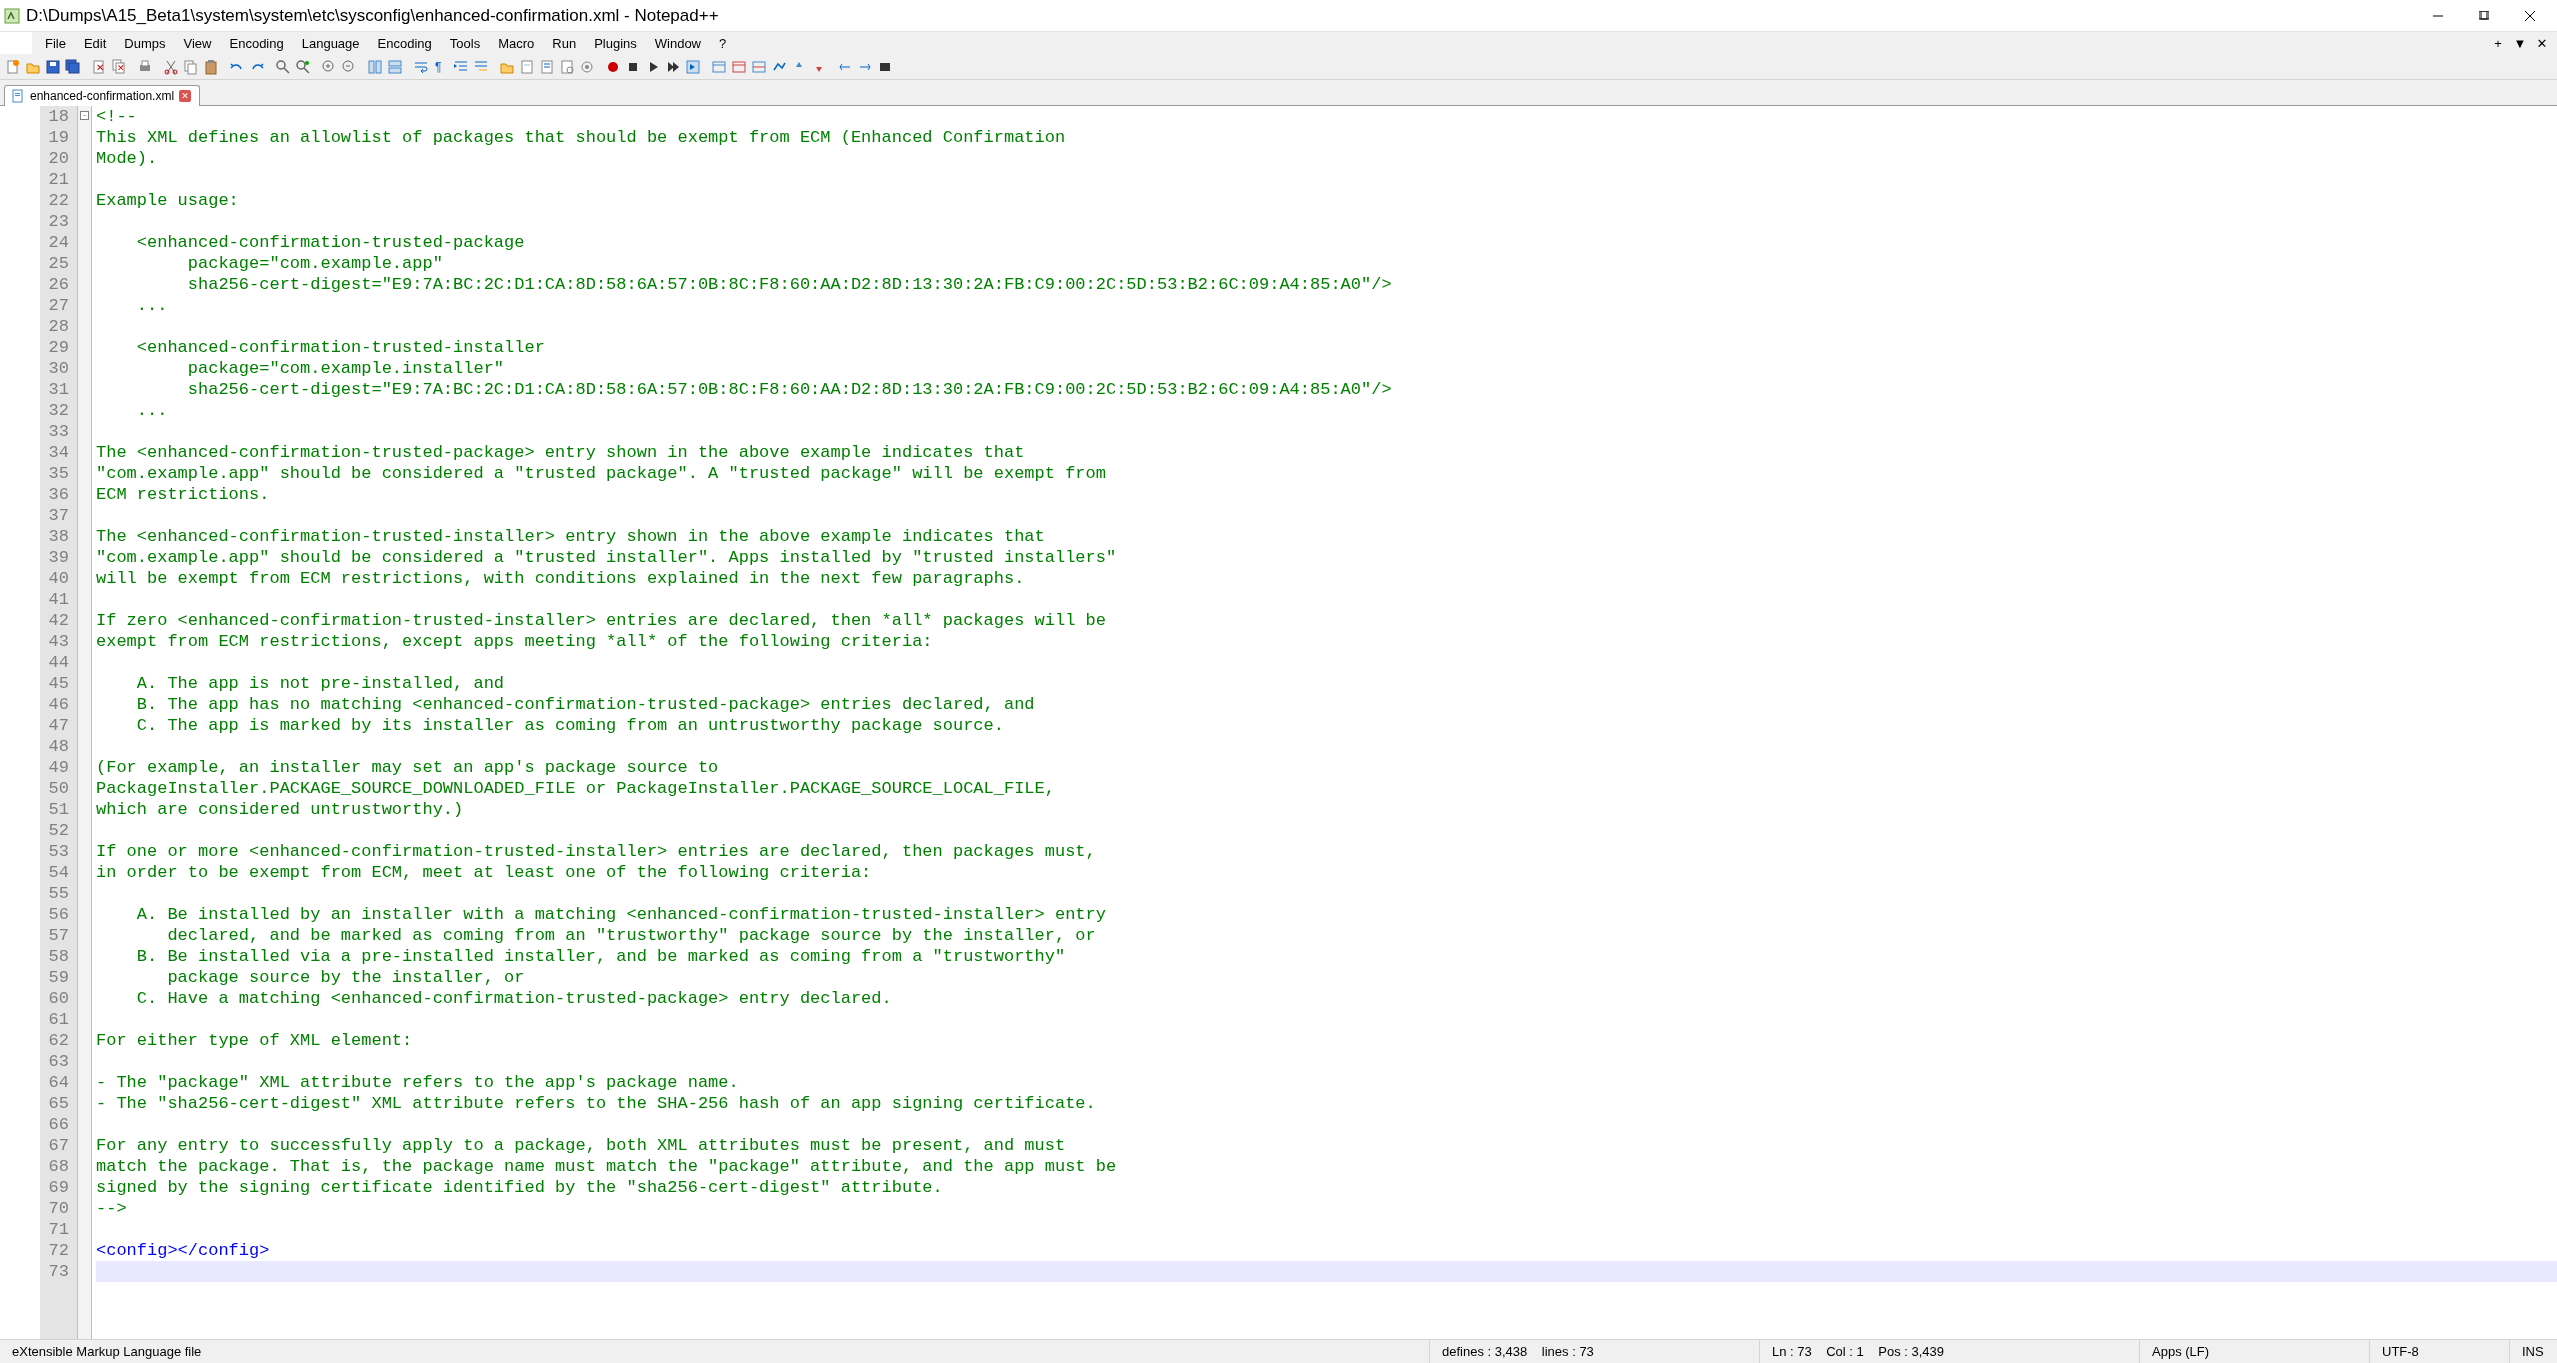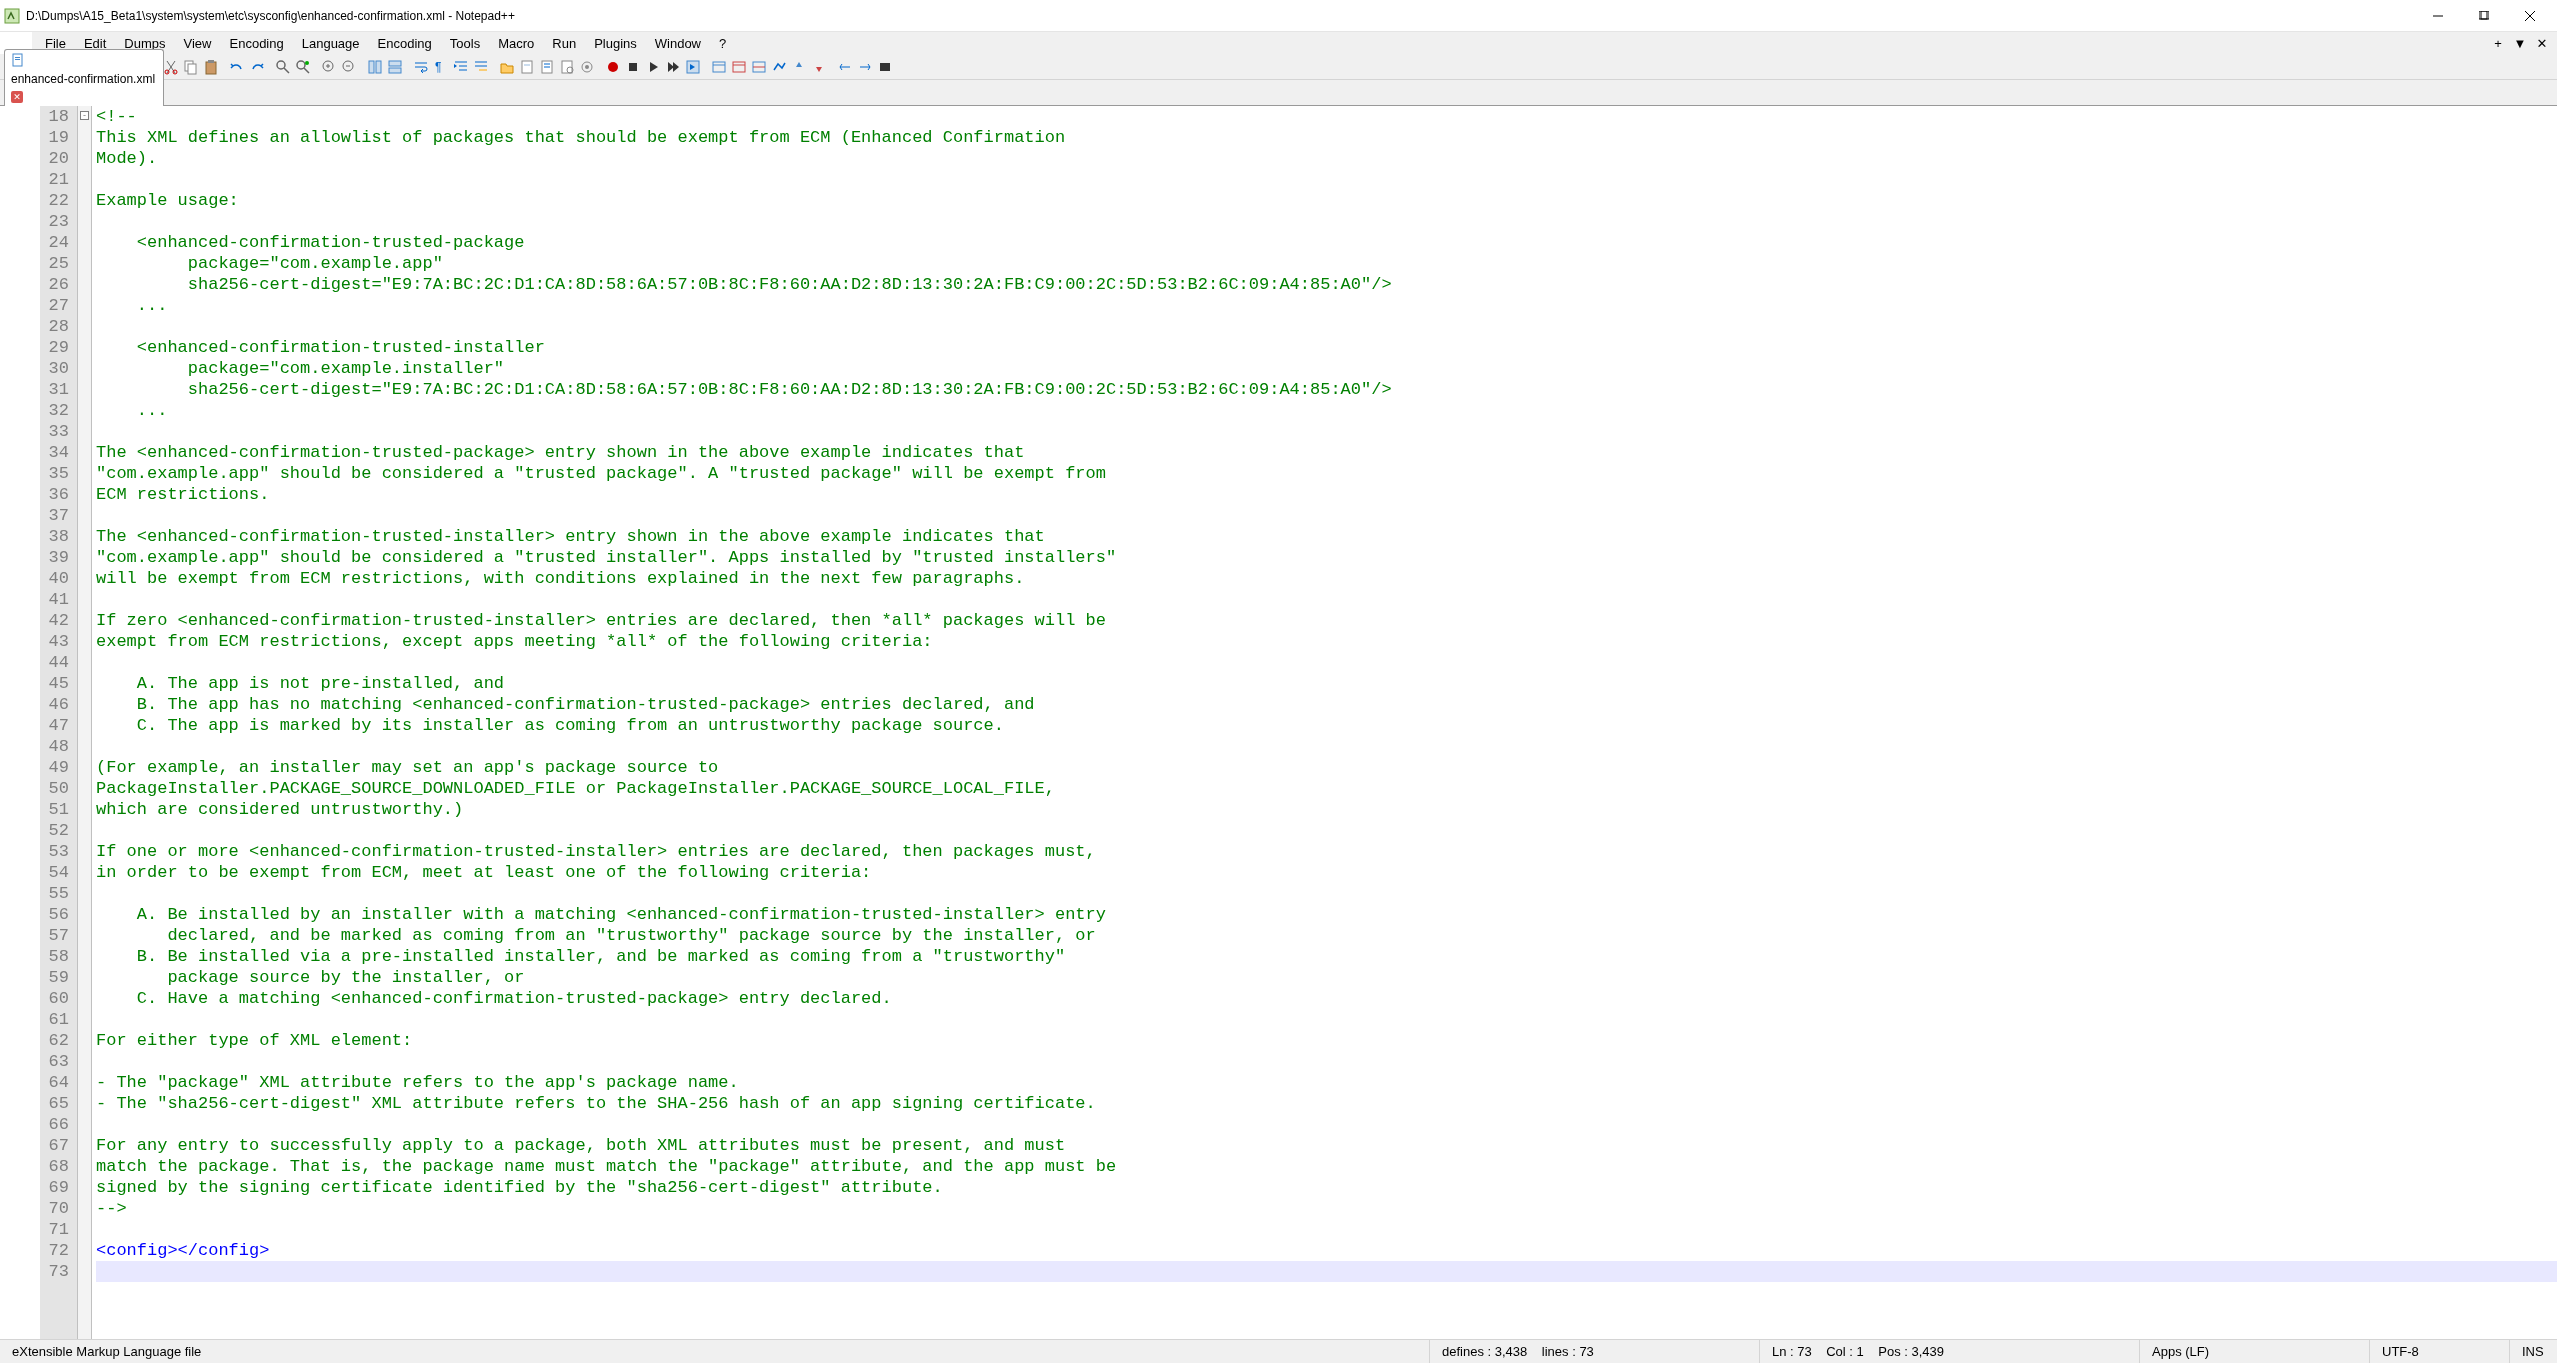--- a/index.html
+++ b/index.html
@@ -18,21 +18,21 @@
   display: flex;
   align-items: center;
   padding: 0 4px;
   border-bottom: 1px solid #e5e5e5;
 }
 .titlebar .app-icon {
   width: 16px; height: 16px;
   margin-right: 6px;
   display: inline-flex; align-items: center; justify-content: center;
 }
-.titlebar .title { flex: 1; font-size: 12px; color: #000; }
+.titlebar .title { flex: 1; font-size: 17px; color: #000; }
 .win-controls { display: flex; }
 .win-btn {
   width: 46px; height: 32px;
   display: flex; align-items: center; justify-content: center;
   color: #000; font-size: 14px; cursor: default;
 }
 
 .menubar {
   height: 22px;
   background: #f0f0f0;
@@ -72,31 +72,30 @@
 .tabbar {
   height: 26px;
   background: #f0f0f0;
   display: flex;
   align-items: flex-end;
   padding: 0 4px;
   border-bottom: 1px solid #999;
 }
 .tab {
   display: flex;
-  align-items: flex-start;
+  align-items: center;
   padding: 3px 8px 3px 6px;
   background: #fff;
   border: 1px solid #999;
   border-bottom: none;
   border-radius: 3px 3px 0 0;
   gap: 5px;
   font-size: 12px;
   position: relative;
   top: 1px;
-  flex-direction: column;
 }
 .tab .file-icon {
   width: 14px; height: 14px;
   display: inline-flex; align-items: center; justify-content: center;
 }
 .tab .tab-close {
   width: 12px; height: 12px;
   background: #d9534f;
   border-radius: 2px;
   color: #fff;

